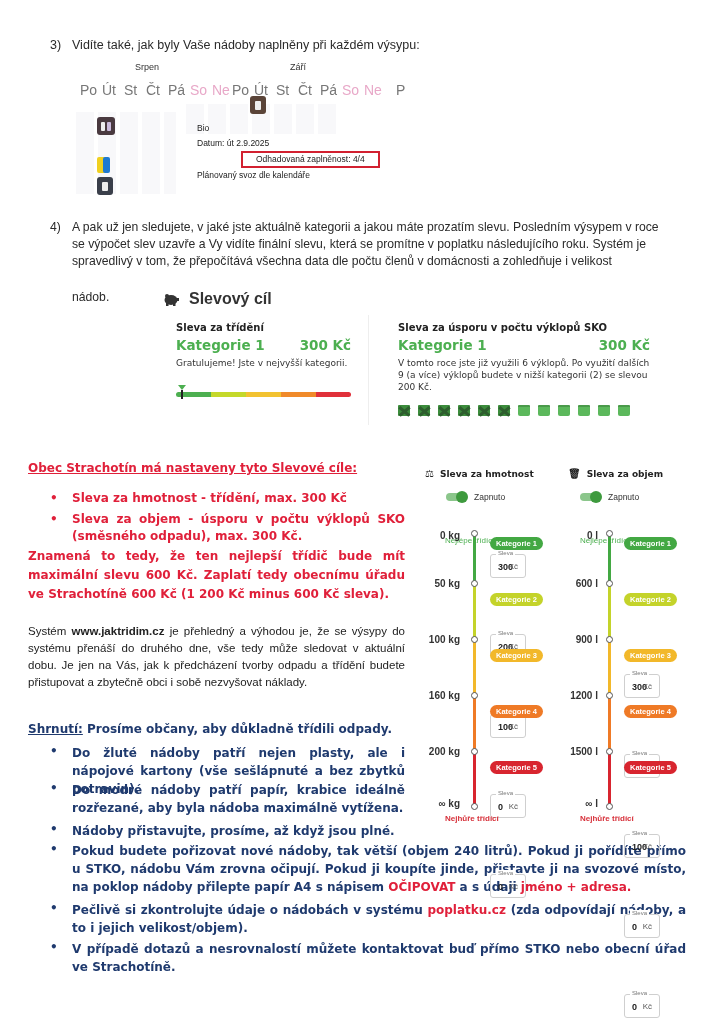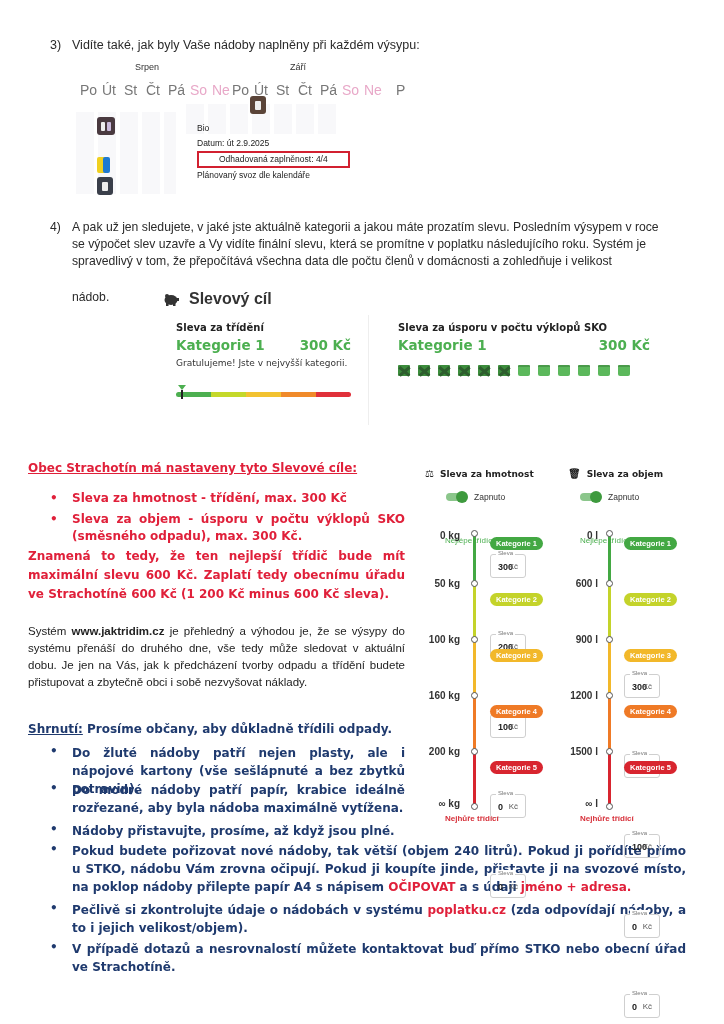--- a/index.html
+++ b/index.html
@@ -10,21 +10,21 @@
   .s3-title { left: 50px; top: 38px; font-size: 12.5px; color: #2a2a2a; }
   .s3-title .num { display: inline-block; width: 22px; }
   .month { font-size: 9px; color: #333; }
   .dayrow { font-size: 14px; color: #777; display: flex; }
   .dayrow span { width: 22px; display: inline-block; }
   .dayrow .we { color: #e8a8c8; }
   .calgrid { background: repeating-linear-gradient(90deg, #f6f6f8 0 18px, #fff 18px 22px), repeating-linear-gradient(0deg, #f6f6f8 0 18px, #fff 18px 22px); opacity: 0.7; }
   .binicon { width: 16px; height: 18px; border-radius: 3px; display: flex; align-items: center; justify-content: center; }
   .binicon .inner { width: 6px; height: 9px; background: #eee; border-radius: 1px; }
   .tip { font-size: 8.5px; color: #222; line-height: 15px; }
-  .tip .boxed { border: 2px solid #d22030; padding: 0 20px; display: inline-block; line-height: 13px; }
+  .tip .boxed { border: 2px solid #d22030; padding: 0 13px; display: inline-block; line-height: 13px; margin-left: 44px; }
 
   
   .s4 { left: 50px; top: 219px; width: 620px; font-size: 12.2px; color: #2a2a2a; line-height: 17px; }
   .s4 .num { position: absolute; left: 0; top: 0; }
   .s4 .txt { margin-left: 22px; }
   .goal-h { left: 163px; top: 290px; font-size: 16px; font-weight: bold; color: #333; display: flex; align-items: center; gap: 10px; }
   .card { font-family: "DejaVu Sans", sans-serif; }
   .card .ct { font-size: 10px; font-weight: bold; color: #222; }
   .card .cat { font-size: 13.5px; color: #4caf50; font-weight: bold; display: flex; justify-content: space-between; margin-top: 4px; }
   .card .cd { font-size: 9px; color: #333; line-height: 12px; margin-top: 4px; }
@@ -152,20 +152,21 @@
     </div>
 </div>
 <div class="abs" style="left:368px;top:315px;width:1px;height:110px;background:#eee;"></div>
 
 <div class="abs card" style="left:398px;top:322px;width:252px;">
   <div class="ct">Sleva za úsporu v počtu výklopů SKO</div>
   <div class="cat">
       <span>Kategorie 1</span>
       <span>300 Kč</span>
     </div>
+  <div class="cd">V tomto roce jste již využili 6 výklopů. Po využití dalších 9 (a více) výklopů budete v nižší kategorii (2) se slevou 200 Kč.</div>
   <div class="bins" style="margin-top:12px;">
     <div class="b used"></div>
     <div class="b used"></div>
     <div class="b used"></div>
     <div class="b used"></div>
     <div class="b used"></div>
     <div class="b used"></div>
     <div class="b free"></div>
     <div class="b free"></div>
     <div class="b free"></div>

